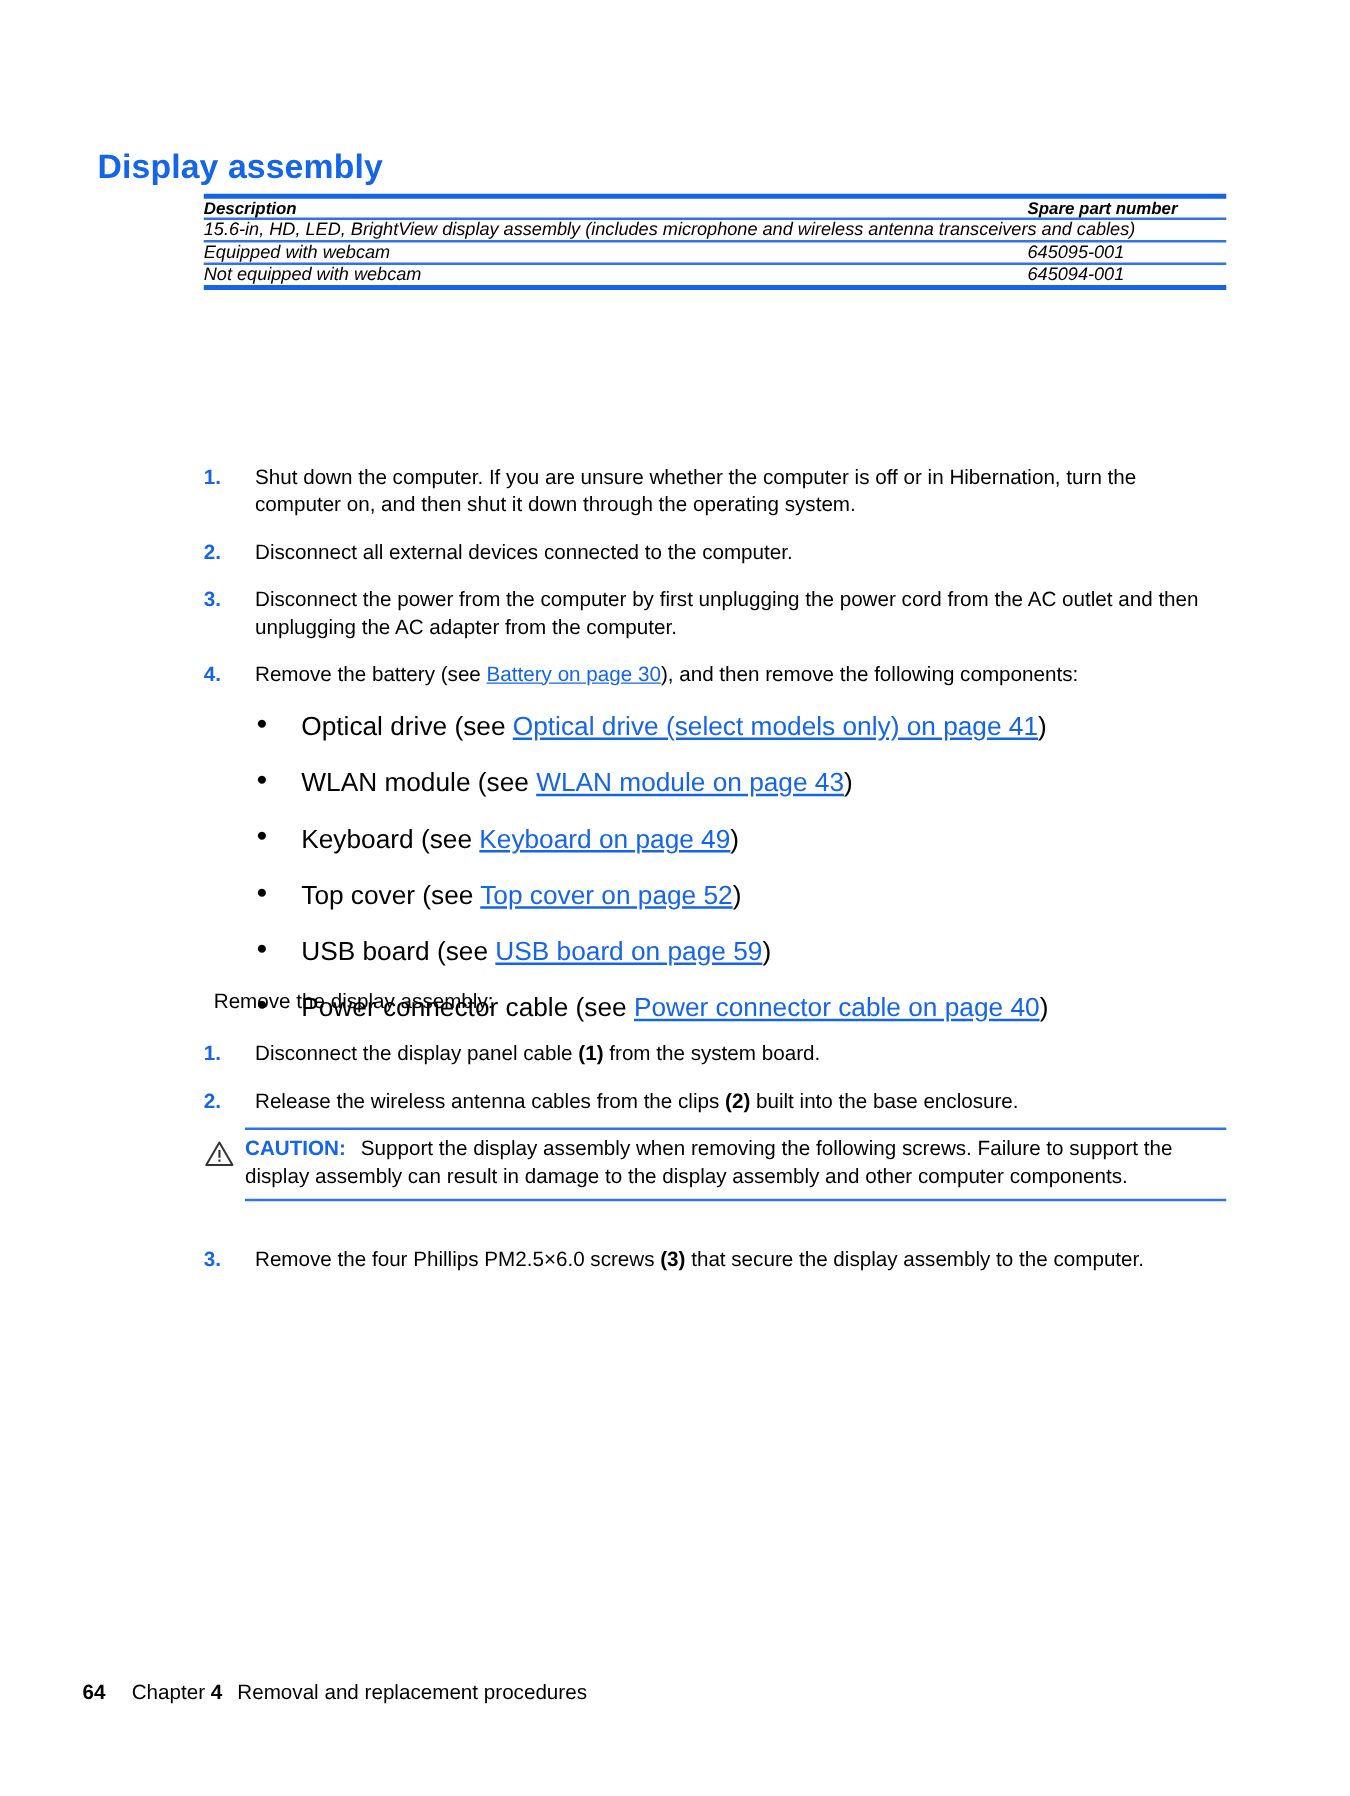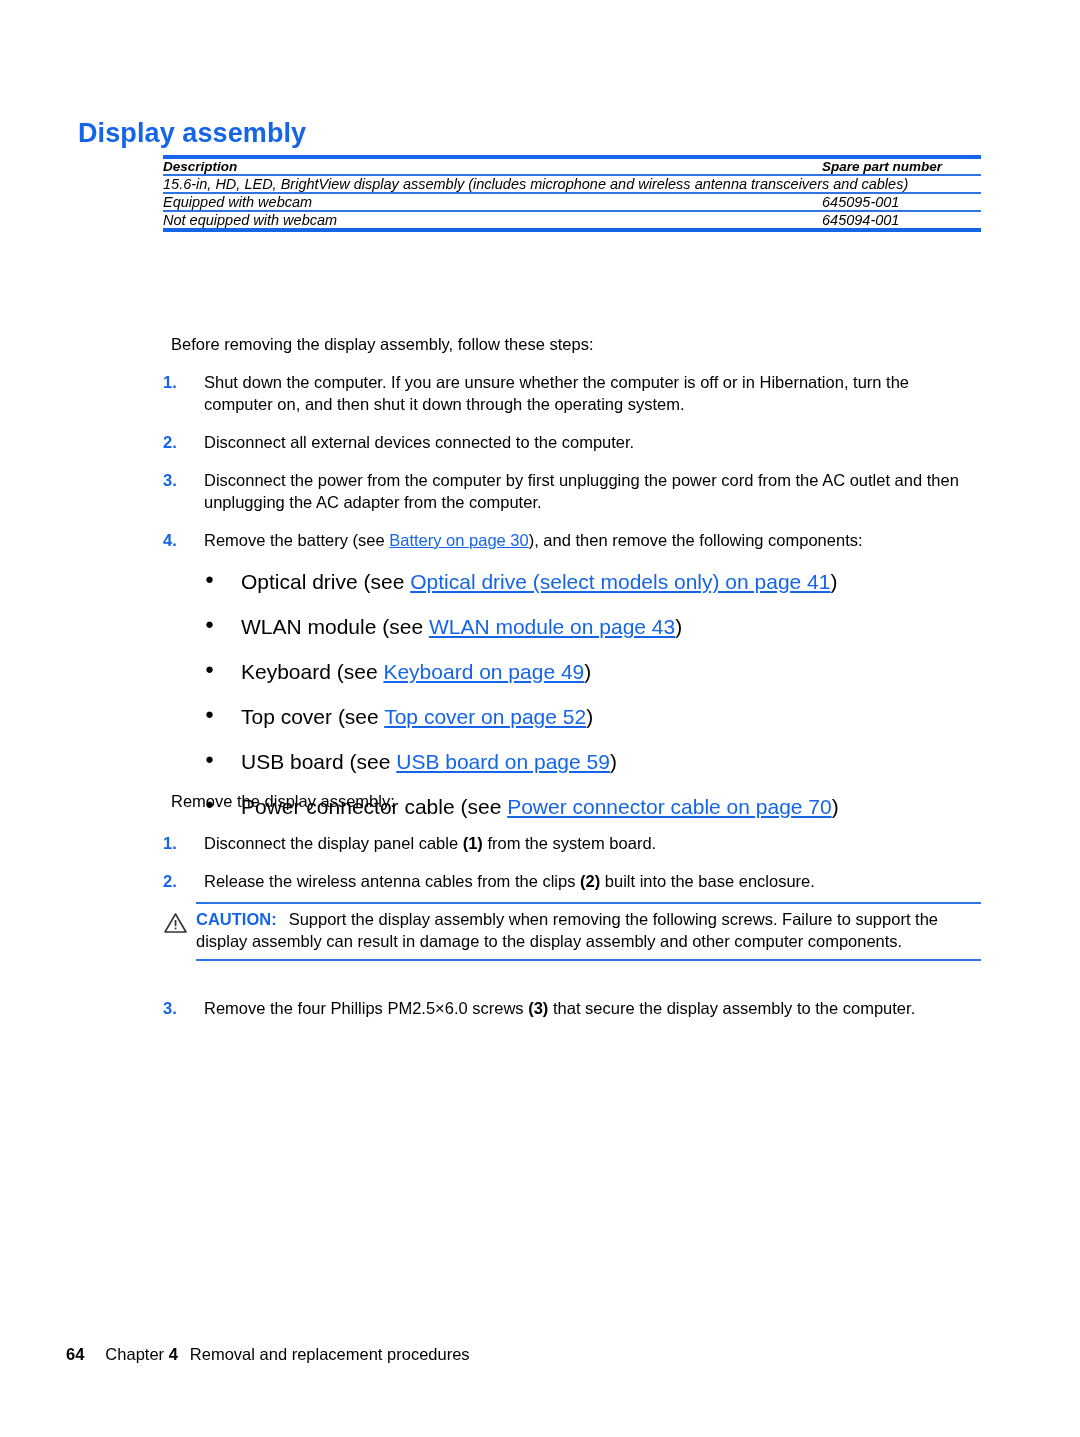--- a/index.html
+++ b/index.html
@@ -243,21 +243,20 @@
       <tr>
         <td class="tbl-cell">Not equipped with webcam</td>
         <td class="tbl-cell">645094-001</td>
       </tr>
       <tr>
         <td class="tbl-bottom-rule" colspan="2"></td>
       </tr>
     </tbody>
   </table>
 
-  <div class="intro-line intro-before">Before removing the display assembly, follow these steps:</div>
 
   <ol class="olist olist-1" style="list-style:none;margin:0;padding:0;">
 
     <li class="step">
       <span class="step-num">1.</span>
       <span class="step-body">Shut down the computer. If you are unsure whether the computer is off or in Hibernation, turn the computer on, and then shut it down through the operating system.</span>
     </li>
 
     <li class="step">
       <span class="step-num">2.</span>
@@ -299,21 +298,21 @@
       <span class="bullet-text"><span>Top cover (see </span><a class="xref" href="#">Top cover on page 52</a><span>)</span></span>
     </li>
 
     <li class="bullet-item">
       <span class="bullet-dot">●</span>
       <span class="bullet-text"><span>USB board (see </span><a class="xref" href="#">USB board on page 59</a><span>)</span></span>
     </li>
 
     <li class="bullet-item">
       <span class="bullet-dot">●</span>
-      <span class="bullet-text"><span>Power connector cable (see </span><a class="xref" href="#">Power connector cable on page 70</a><span>)</span></span>
+      <span class="bullet-text"><span>Power connector cable (see </span><a class="xref" href="#">Power connector cable on page 40</a><span>)</span></span>
     </li>
   </ul>
 
   <div class="intro-line intro-remove">Remove the display assembly:</div>
 
   <ol class="olist olist-2" style="list-style:none;margin:0;padding:0;">
 
     <li class="step">
       <span class="step-num">1.</span>
       <span class="step-body"><span>Disconnect the display panel cable </span><span class="b">(1)</span><span> from the system board.</span></span>

